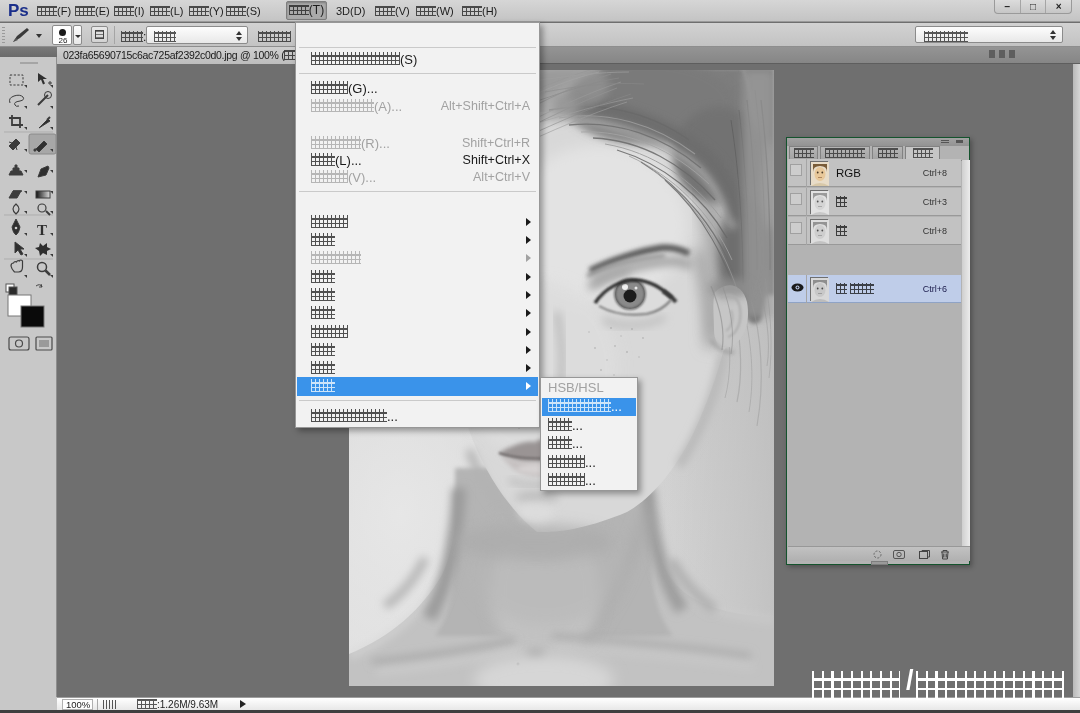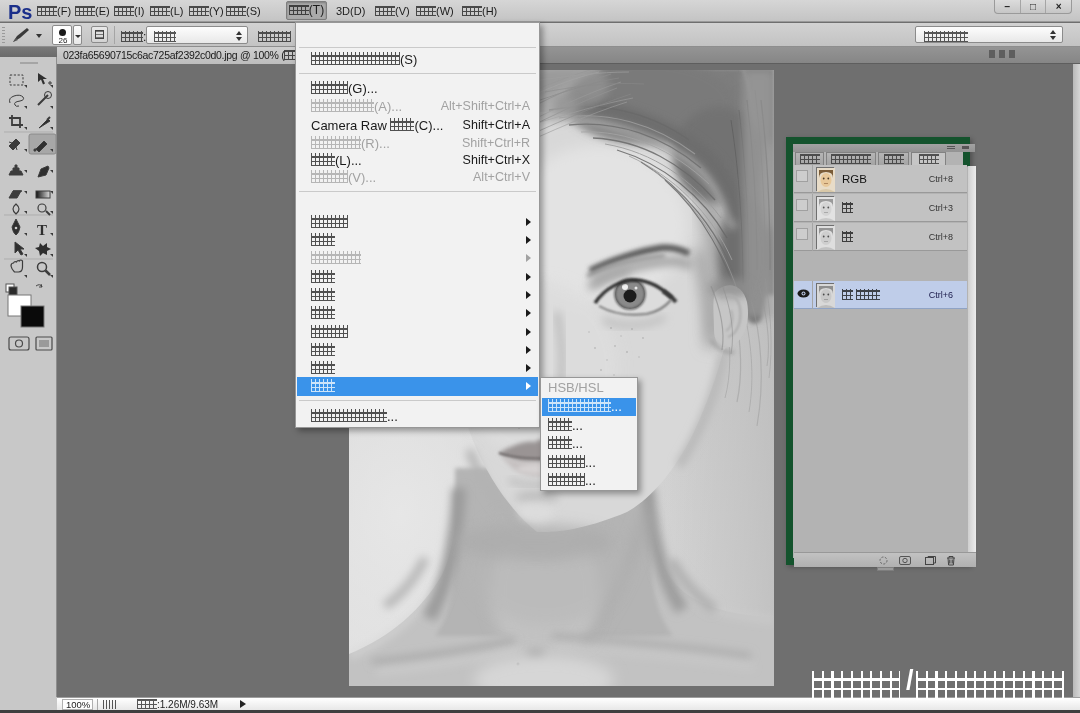--- a/index.html
+++ b/index.html
@@ -3,21 +3,21 @@
 *{margin:0;padding:0;box-sizing:border-box}
 html,body{width:1080px;height:713px;overflow:hidden;background:#6f6f6f;
  font-family:"Liberation Sans",sans-serif;-webkit-font-smoothing:antialiased}
 #app{position:absolute;left:0;top:0;width:1080px;height:713px}
 .cj{display:inline-block;vertical-align:-1px;opacity:.75;filter:blur(.3px);
  background-image:repeating-linear-gradient(90deg,currentColor 0 1px,rgba(0,0,0,0) 1px 4px),
  repeating-linear-gradient(0deg,currentColor 0 1.2px,rgba(0,0,0,0) 1.2px 4.2px);}
 
 #menubar{position:absolute;left:0;top:0;width:1080px;height:22px;
  background:linear-gradient(#d6d6d6,#c4c4c4);border-bottom:1px solid #9a9a9a;color:#1c1c1c;font-size:12px}
-#pslogo{position:absolute;left:8px;top:1px;font-weight:bold;font-size:20px;color:#1b2f8a;letter-spacing:0}
+#pslogo{position:absolute;left:8px;top:1px;font-weight:bold;font-size:17px;color:#1b2f8a;letter-spacing:0}
 .mitem{position:absolute;top:5px;height:14px;line-height:13px;color:#1c1c1c;white-space:nowrap;font-size:11px}
 #mfilter{position:absolute;left:286px;top:1px;width:41px;height:19px;background:#aaa;
  border:1px solid #7e7e7e;border-radius:2px;box-shadow:inset 0 1px 2px rgba(0,0,0,.25);
  text-align:center;line-height:17px;font-size:12px}
 #winbtns{position:absolute;right:8px;top:0;width:78px;height:14px;border:1px solid #9a9a9a;
  border-top:none;border-radius:0 0 4px 4px;background:linear-gradient(#dcdcdc,#c6c6c6);display:flex}
 #winbtns i{flex:1;position:relative;border-right:1px solid #a5a5a5;font-style:normal;
  font-size:10px;color:#222;text-align:center;line-height:13px;font-weight:bold}
 #winbtns i:last-child{border-right:none}
 
@@ -53,21 +53,21 @@
 .dis{color:#a2a2a2}
 .msep{position:absolute;left:3px;width:237px;height:1px;background:#cacaca}
 .hilite{background:#3a93ea;color:#fff}
 .hilite .arr{border-left-color:#fff}
 #smenu{position:absolute;left:540px;top:377px;width:98px;height:114px;background:#f2f2f2;
  border:1px solid #979797;box-shadow:3px 3px 6px rgba(0,0,0,.35);font-size:13px;color:#1a1a1a;z-index:31}
 .srow{position:absolute;left:1px;width:94px;height:18px;line-height:18px}
 .srow .lab{position:absolute;left:6px;top:0}
 
 #panel{position:absolute;left:786px;top:137px;width:184px;height:428px;background:#b3b3b3;
- border:7px solid #14532d;box-shadow:2px 2px 5px rgba(0,0,0,.3);z-index:10;font-size:11px;color:#1a1a1a}
+ border:1px solid #14532d;box-shadow:2px 2px 5px rgba(0,0,0,.3);z-index:10;font-size:11px;color:#1a1a1a}
 
 #banner{position:absolute;left:812px;top:671px;width:268px;height:32px;color:#fff;z-index:5;white-space:nowrap}
 .cjb{display:inline-block;vertical-align:top;filter:blur(.4px);
  background-image:repeating-linear-gradient(90deg,currentColor 0 2.1px,rgba(0,0,0,0) 2.1px 9.7px),
  repeating-linear-gradient(0deg,currentColor 0 2.1px,rgba(0,0,0,0) 2.1px 9.7px);}
 
 .ptab{position:absolute;top:8px;height:14px;background:linear-gradient(#b6b6b6,#a2a2a2);border:1px solid #828282;border-bottom:none;font-size:10.5px;line-height:13px;text-align:center;color:#2a2a2a}
 .prow{position:absolute;left:1px;width:173px;height:28px;background:#c2c2c2;border-bottom:1px solid #999}
 .prow .well{position:absolute;left:2px;top:5px;width:12px;height:12px;background:#cdcdcd;border:1px solid #a0a0a0}
 .prow .sep{position:absolute;left:18px;top:0;width:1px;height:28px;background:#a5a5a5}
@@ -512,24 +512,20 @@
         <span class="lab"><b class="cj" style="width:89px;height:13px"></b>(S)</span>
       </div>
  <div class="msep" style="top:50px"></div>
  <div class="mrow" style="top:56px">
         <span class="lab"><b class="cj" style="width:37px;height:13px"></b>(G)...</span>
       </div>
  <div class="mrow dis" style="top:74px">
         <span class="lab"><b class="cj" style="width:63px;height:13px"></b>(A)...</span>
         <span class="sc">Alt+Shift+Ctrl+A</span>
       </div>
- <div class="mrow" style="top:93px">
-        <span class="lab">Camera Raw <b class="cj" style="width:24px;height:13px"></b>(C)...</span>
-        <span class="sc">Shift+Ctrl+A</span>
-      </div>
  <div class="mrow dis" style="top:111px">
         <span class="lab"><b class="cj" style="width:50px;height:13px"></b>(R)...</span>
         <span class="sc">Shift+Ctrl+R</span>
       </div>
  <div class="mrow" style="top:128px">
         <span class="lab"><b class="cj" style="width:24px;height:13px"></b>(L)...</span>
         <span class="sc">Shift+Ctrl+X</span>
       </div>
  <div class="mrow dis" style="top:145px">
         <span class="lab"><b class="cj" style="width:37px;height:13px"></b>(V)...</span>

